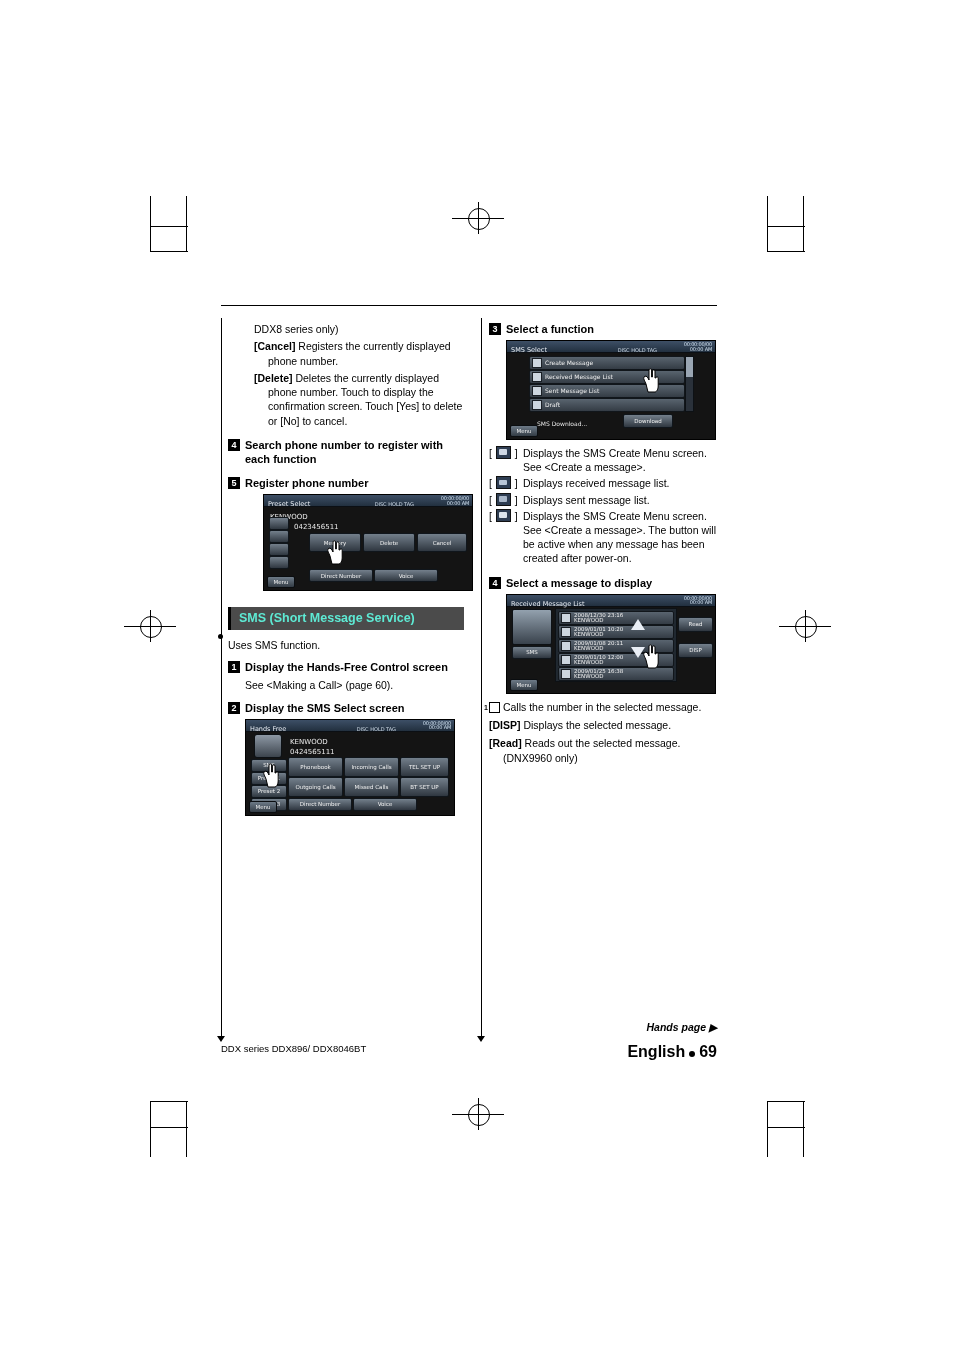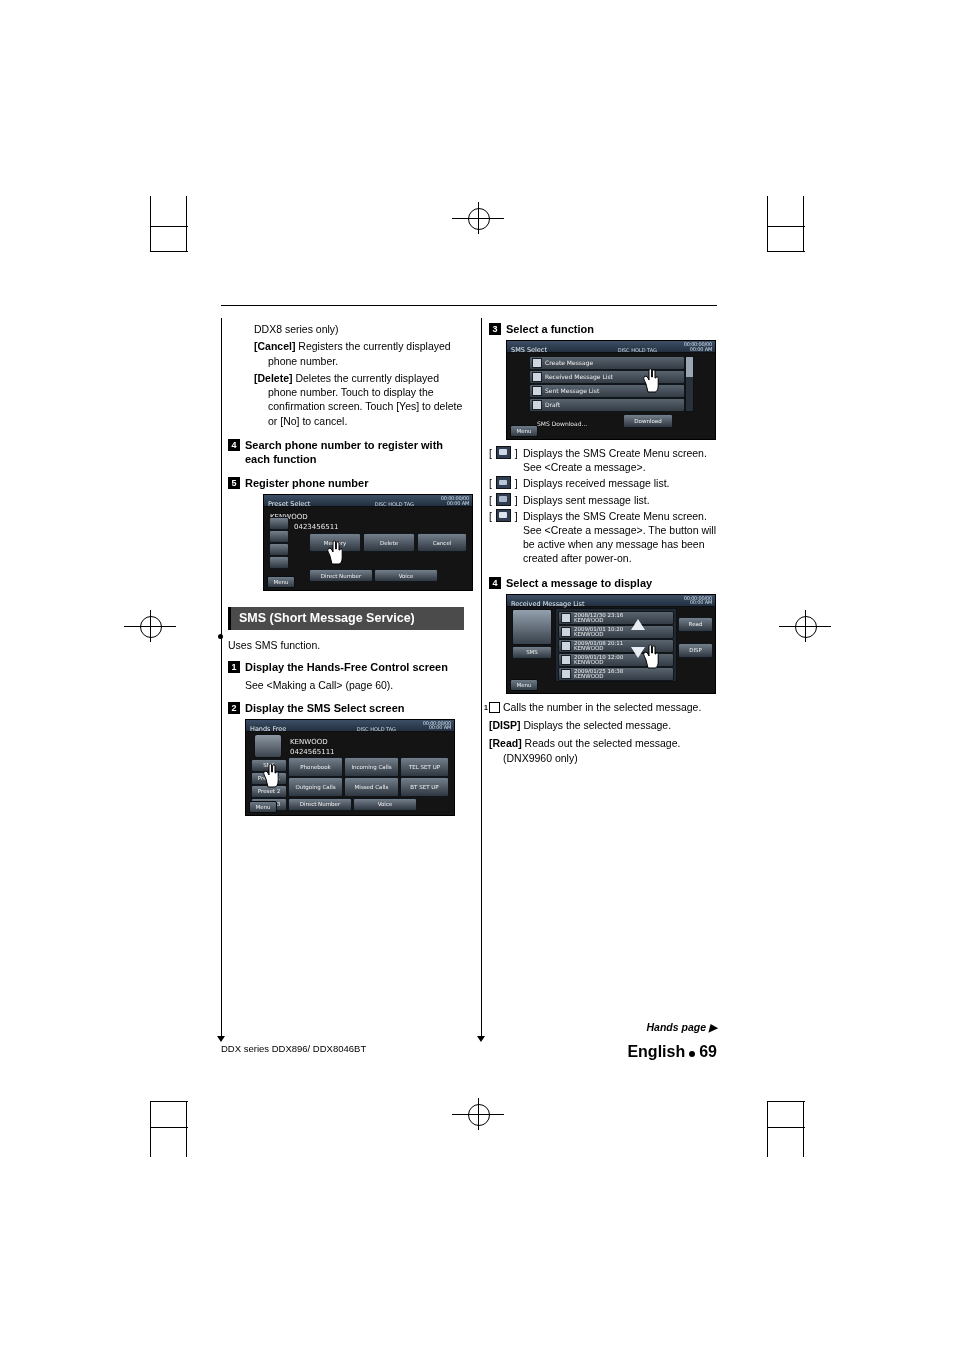--- a/index.html
+++ b/index.html
@@ -77,21 +77,21 @@
   }
   .step .txt {
     font-weight: bold;
     font-size: 11px;
     line-height: 14px;
   }
 
   
   .secbar {
     background: #4b4b4b;
-    color: #ffffff;
+    color: #5eead4;
     font-weight: bold;
     font-size: 12.5px;
     padding: 4px 8px 5px 8px;
     margin: 16px 0 8px 0;
     border-left: 3px solid #000;
   }
 
   
   .blist { margin: 0; }
   .brow {

